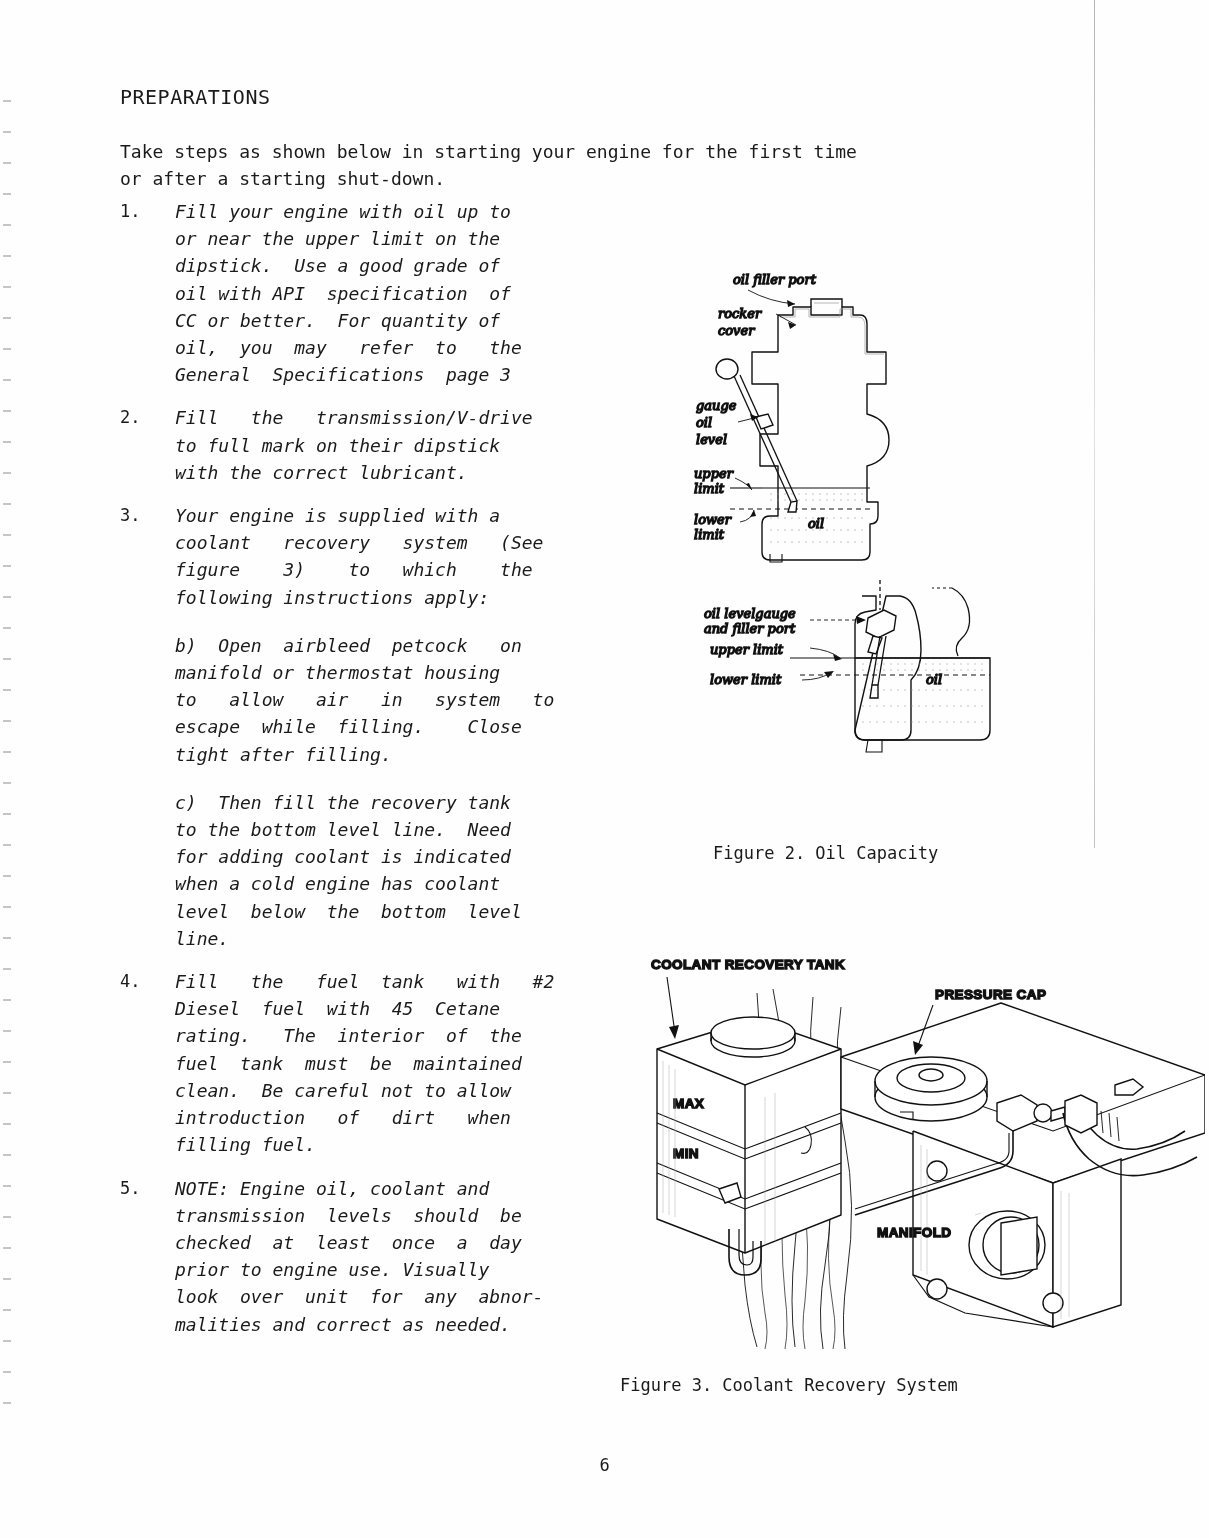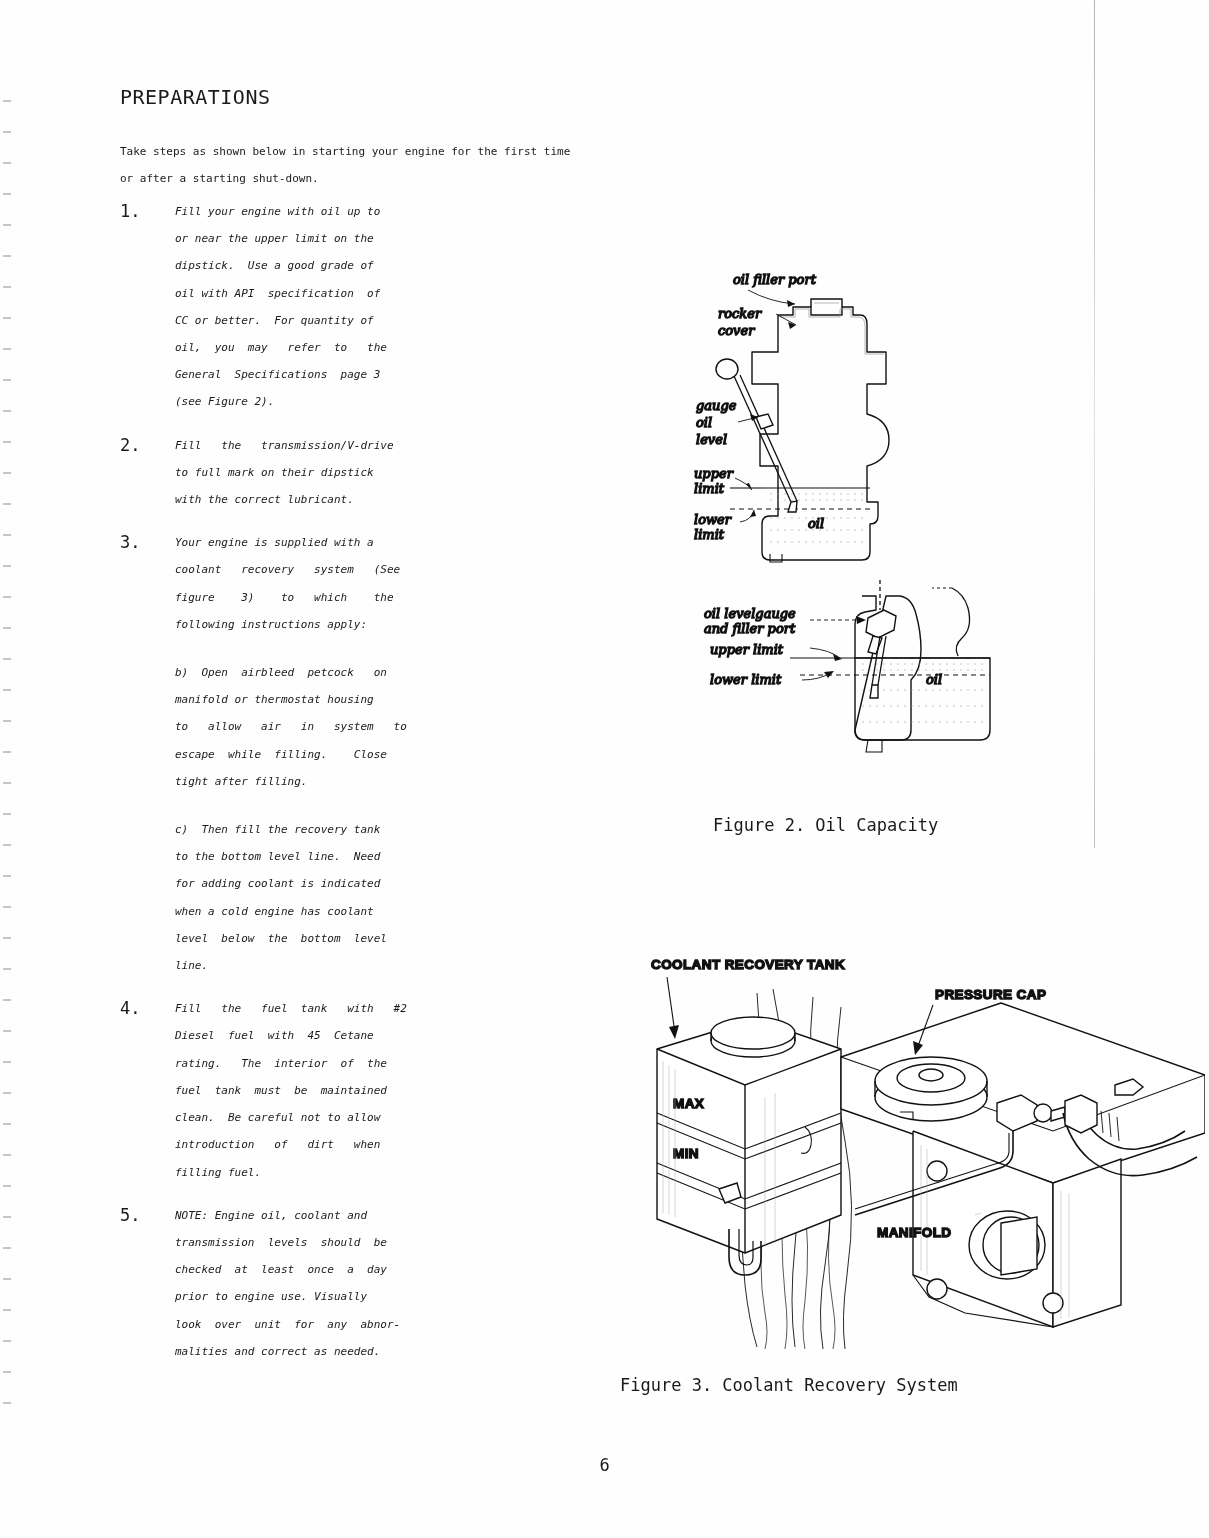--- a/index.html
+++ b/index.html
@@ -21,28 +21,28 @@
   
   .textcol{position:absolute;left:120px;top:84px;width:975px;}
   .heading{font-size:20px;letter-spacing:.5px;line-height:27px;}
   .intro{margin-top:27px;font-size:17px;line-height:27px;width:975px;}
   .intro .ln{white-space:pre;}
 
   .list{position:absolute;left:120px;top:198px;width:500px;}
   .item{display:flex;margin-bottom:16px;}
   .num{width:55px;flex:0 0 55px;font-size:17px;line-height:27.2px;white-space:pre;}
   .body{flex:1;font-style:italic;}
-  .ln{font-size:11px;line-height:27.2px;white-space:pre;letter-spacing:0px;}
+  .ln{font-size:18px;line-height:27.2px;white-space:pre;letter-spacing:0px;}
   .sub{margin-top:21px;}
 
   
   .fig2{position:absolute;left:690px;top:262px;width:400px;height:500px;}
   .fig2 svg,.fig3 svg{display:block;}
   .cap{position:absolute;font-size:17px;line-height:27px;white-space:pre;}
-  .cap2{left:713px;top:812px;}
+  .cap2{left:713px;top:840px;}
   .cap3{left:620px;top:1372px;}
   .fig3{position:absolute;left:645px;top:945px;width:560px;height:410px;}
 
   .pageno{position:absolute;left:0;top:1455px;width:1209px;text-align:center;font-size:17px;}
 
   .hw{font-family:"DejaVu Serif","Liberation Serif",serif;font-style:italic;font-size:13px;fill:#111;}
   .hwb{font-family:"Liberation Sans",sans-serif;font-size:13.5px;font-weight:bold;fill:#111;letter-spacing:.4px;}
 </style>
 </head>
 <body>
@@ -65,21 +65,20 @@
     <div class="item">
       <div class="num">1.</div>
       <div class="body">
         <div class="ln">Fill your engine with oil up to</div>
         <div class="ln">or near the upper limit on the</div>
         <div class="ln">dipstick.  Use a good grade of</div>
         <div class="ln">oil with API  specification  of</div>
         <div class="ln">CC or better.  For quantity of</div>
         <div class="ln">oil,  you  may   refer  to   the</div>
         <div class="ln">General  Specifications  page 3</div>
-        <div class="ln">(see Figure 2).</div>
       </div>
     </div>
 
     <div class="item" style="margin-top:14px;">
       <div class="num">2.</div>
       <div class="body">
         <div class="ln">Fill   the   transmission/V-drive</div>
         <div class="ln">to full mark on their dipstick</div>
         <div class="ln">with the correct lubricant.</div>
       </div>

